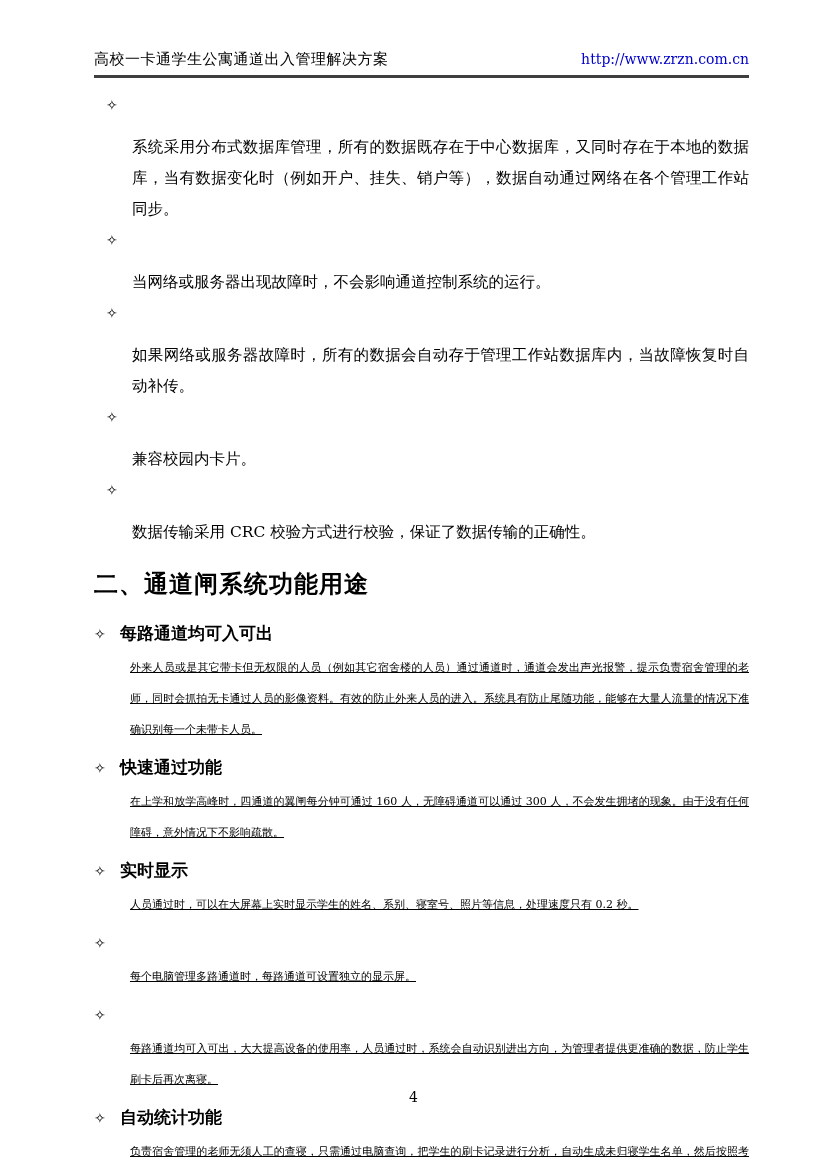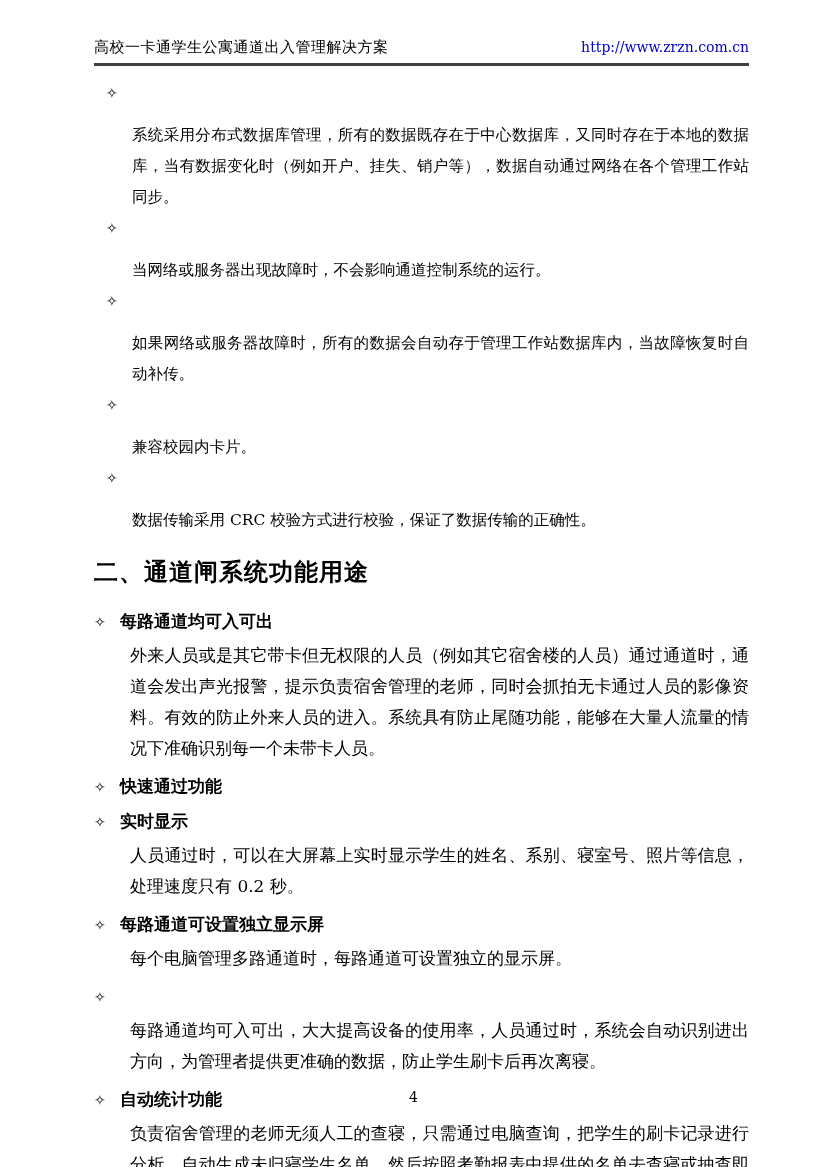--- a/index.html
+++ b/index.html
@@ -3,21 +3,21 @@
 <meta charset="utf-8">
 <style>
   html, body { margin: 0; padding: 0; background: #ffffff; }
   .page {
     position: relative;
     width: 827px;
     height: 1167px;
     margin: 0 auto;
     background: #ffffff;
     box-sizing: border-box;
-    padding: 38px 78px 0 94px;
+    padding: 50px 78px 0 94px;
     font-family: "DejaVu Serif", "Liberation Serif", serif;
     color: #000000;
     overflow: hidden;
   }
   
   .header {
     display: flex;
     justify-content: space-between;
     align-items: baseline;
     border-bottom: 3px solid #3f3f3f;
@@ -77,23 +77,24 @@
     flex: none;
     width: 26px;
     box-sizing: border-box;
     padding-left: 0;
     font-size: 14px;
     font-weight: normal;
     font-family: "DejaVu Serif", "Liberation Serif", serif;
   }
   .feature-body {
     margin: 0 0 0 36px;
-    font-size: 17px;
+    font-size: 11px;
     line-height: 31px;
     text-align: justify;
+    text-decoration: underline;
   }
   
   .footer {
     position: absolute;
     left: 0;
     right: 0;
     bottom: 62px;
     text-align: center;
     font-size: 14px;
   }
@@ -139,34 +140,34 @@
       <span class="feature-title">每路通道均可入可出</span>
     </div>
     <p class="feature-body">外来人员或是其它带卡但无权限的人员（例如其它宿舍楼的人员）通过通道时，通道会发出声光报警，提示负责宿舍管理的老师，同时会抓拍无卡通过人员的影像资料。有效的防止外来人员的进入。系统具有防止尾随功能，能够在大量人流量的情况下准确识别每一个未带卡人员。</p>
   </div>
 
   <div class="feature">
     <div class="feature-heading">
       <span class="feature-glyph">✧</span>
       <span class="feature-title">快速通过功能</span>
     </div>
+    <p class="feature-body">在上学和放学高峰时，四通道的翼闸每分钟可通过 160 人，无障碍通道可以通过 300 人，不会发生拥堵的现象。由于没有任何障碍，意外情况下不影响疏散。</p>
   </div>
 
   <div class="feature">
     <div class="feature-heading">
       <span class="feature-glyph">✧</span>
       <span class="feature-title">实时显示</span>
     </div>
     <p class="feature-body">人员通过时，可以在大屏幕上实时显示学生的姓名、系别、寝室号、照片等信息，处理速度只有 0.2 秒。</p>
   </div>
 
   <div class="feature">
     <div class="feature-heading">
       <span class="feature-glyph">✧</span>
-      <span class="feature-title">每路通道可设置独立显示屏</span>
     </div>
     <p class="feature-body">每个电脑管理多路通道时，每路通道可设置独立的显示屏。</p>
   </div>
 
   <div class="feature">
     <div class="feature-heading">
       <span class="feature-glyph">✧</span>
     </div>
     <p class="feature-body">每路通道均可入可出，大大提高设备的使用率，人员通过时，系统会自动识别进出方向，为管理者提供更准确的数据，防止学生刷卡后再次离寝。</p>
   </div>

